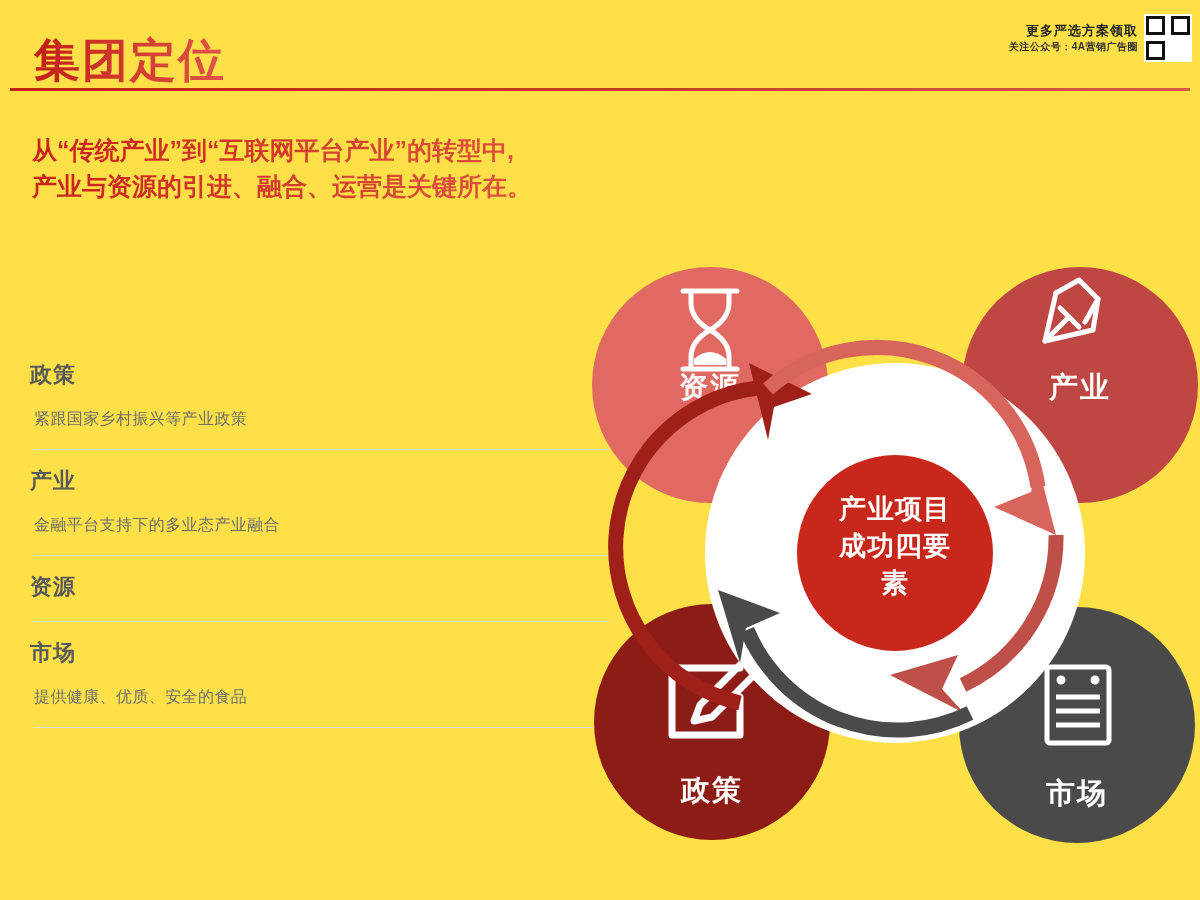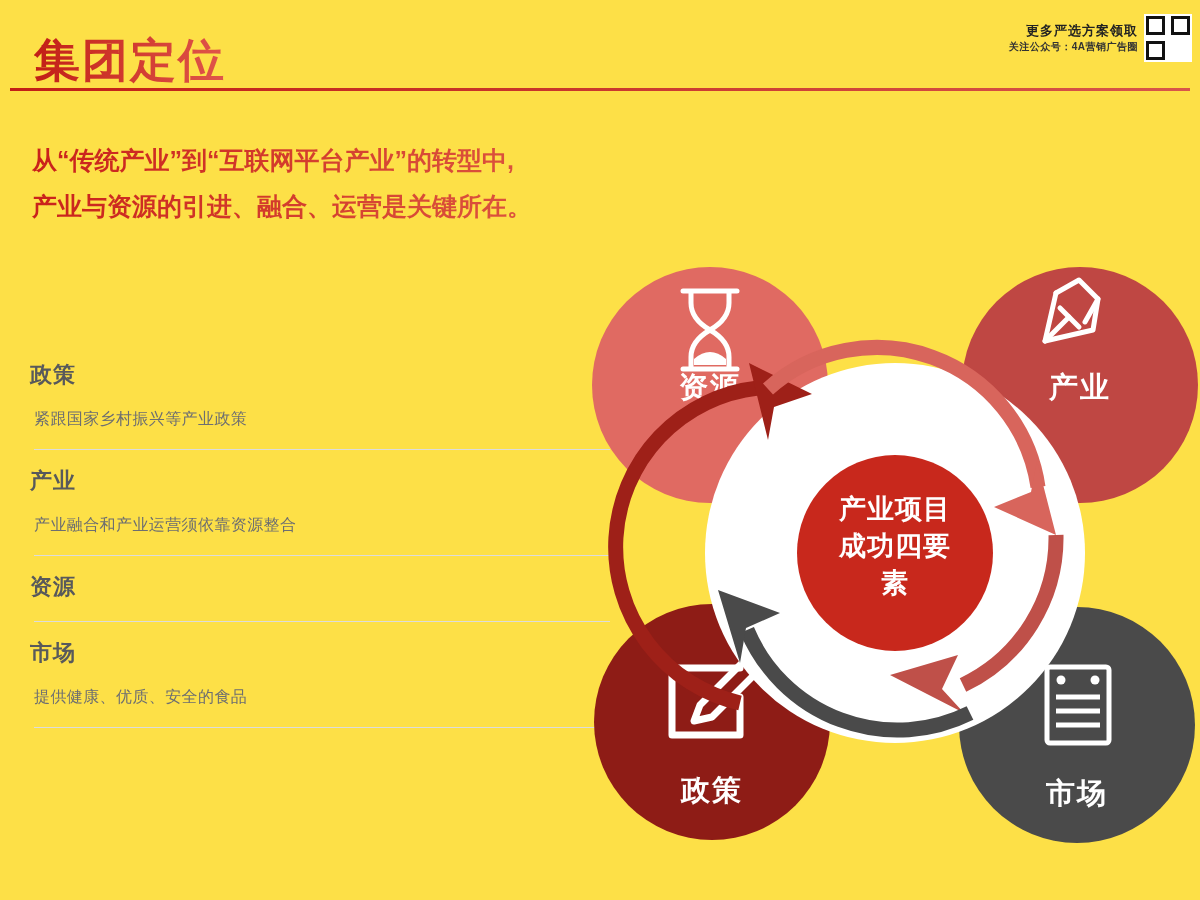--- a/index.html
+++ b/index.html
@@ -56,21 +56,21 @@
 
   
   .subtitle{
     position:absolute;left:32px;top:133px;width:700px;
     font-size:25px;font-weight:700;line-height:1.42;
     color:#C0392B;
     background:linear-gradient(100deg,#C9201A 0%,#D84A36 55%,#E2604A 100%);
     -webkit-background-clip:text;background-clip:text;
     -webkit-text-fill-color:transparent;
   }
-  .subtitle div{white-space:nowrap;margin-top:10px;}
+  .subtitle div{white-space:nowrap;}
 
   
   .list{position:absolute;left:30px;top:360px;width:580px;}
   .list-item{position:relative;padding-bottom:20px;margin-bottom:16px;}
   .list-item::after{
     content:"";position:absolute;left:4px;right:0;bottom:0;height:1px;
     background:#dcdcdc;
   }
   .li-head{font-size:22px;font-weight:700;color:#58595B;letter-spacing:1px;}
   .li-desc{font-size:16px;color:#6d6e71;margin-top:19px;margin-left:4px;letter-spacing:0.4px;}
@@ -110,21 +110,21 @@
     <div>产业与资源的引进、融合、运营是关键所在。</div>
   </div>
 
   <div class="list">
     <div class="list-item">
       <div class="li-head">政策</div>
       <div class="li-desc">紧跟国家乡村振兴等产业政策</div>
     </div>
     <div class="list-item">
       <div class="li-head">产业</div>
-      <div class="li-desc">产业融合和产业运营须依靠资源整合</div>
+      <div class="li-desc">金融平台支持下的多业态产业融合</div>
     </div>
     <div class="list-item">
       <div class="li-head">资源</div>
     </div>
     <div class="list-item">
       <div class="li-head">市场</div>
       <div class="li-desc">提供健康、优质、安全的食品</div>
     </div>
   </div>
 

